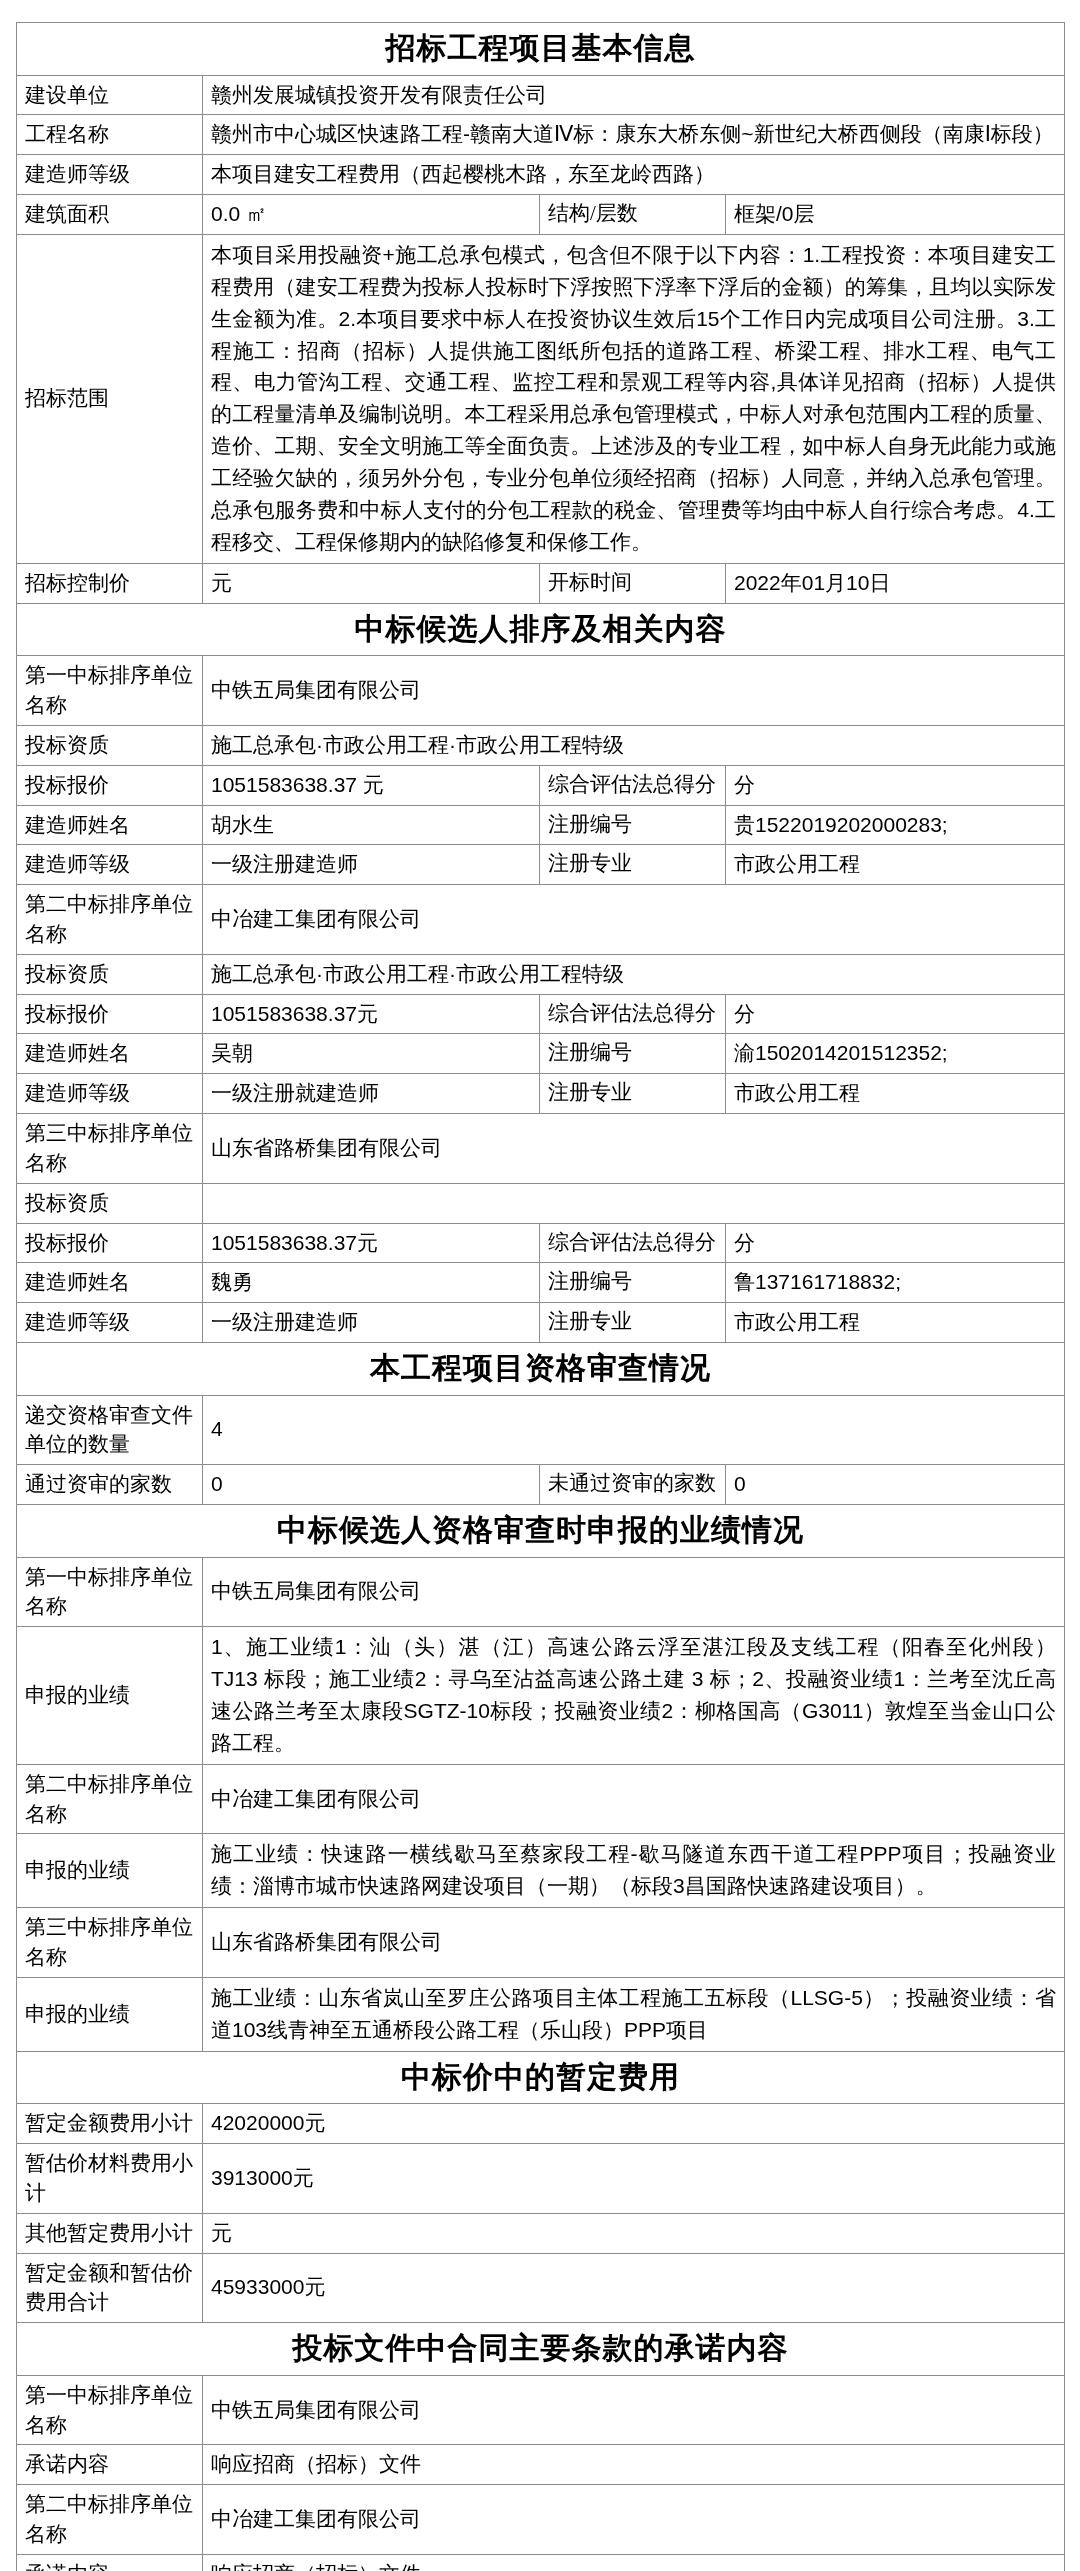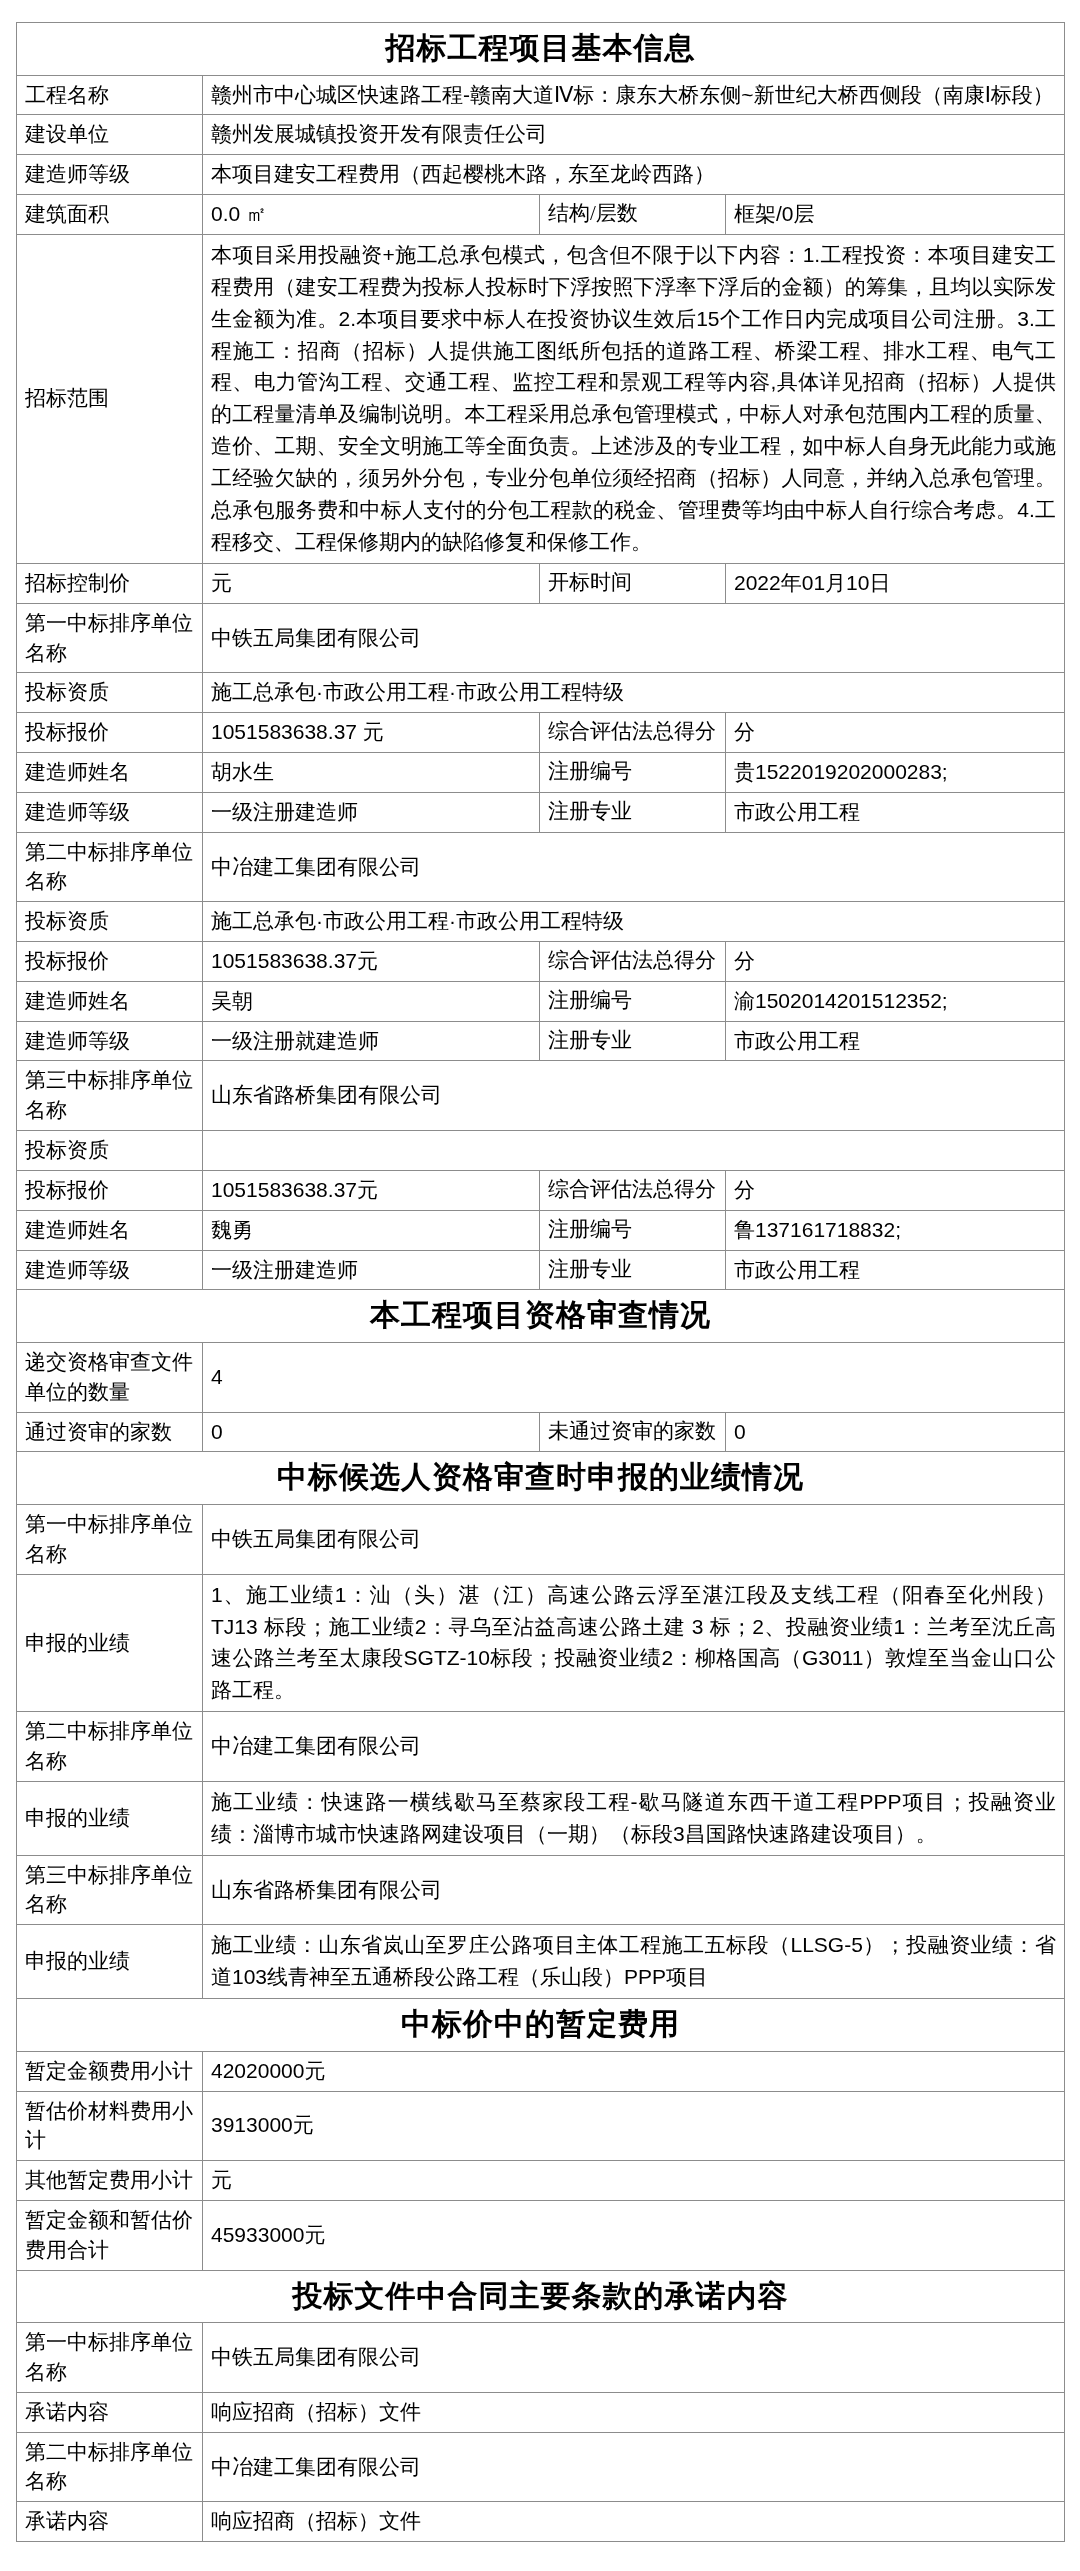--- a/index.html
+++ b/index.html
@@ -70,27 +70,27 @@
     <col style="width:186px">
     <col style="width:339px">
   </colgroup>
 
   <tbody>
         <tr>
     <td class="section" colspan="4">招标工程项目基本信息</td>
   </tr>
 
   <tr>
+    <td class="lbl">建设单位</td>
+    <td class="val" colspan="3">赣州发展城镇投资开发有限责任公司</td>
+  </tr>
+
+  <tr>
     <td class="lbl">工程名称</td>
     <td class="val" colspan="3">赣州市中心城区快速路工程-赣南大道Ⅳ标：康东大桥东侧~新世纪大桥西侧段（南康Ⅰ标段）</td>
-  </tr>
-
-  <tr>
-    <td class="lbl">建设单位</td>
-    <td class="val" colspan="3">赣州发展城镇投资开发有限责任公司</td>
   </tr>
 
   <tr>
     <td class="lbl">建造师等级</td>
     <td class="val" colspan="3">本项目建安工程费用（西起樱桃木路，东至龙岭西路）</td>
   </tr>
 
   <tr>
     <td class="lbl">建筑面积</td>
     <td class="val">0.0 ㎡</td>
@@ -103,20 +103,23 @@
     <td class="val scope" colspan="3">本项目采用投融资+施工总承包模式，包含但不限于以下内容：1.工程投资：本项目建安工程费用（建安工程费为投标人投标时下浮按照下浮率下浮后的金额）的筹集，且均以实际发生金额为准。2.本项目要求中标人在投资协议生效后15个工作日内完成项目公司注册。3.工程施工：招商（招标）人提供施工图纸所包括的道路工程、桥梁工程、排水工程、电气工程、电力管沟工程、交通工程、监控工程和景观工程等内容,具体详见招商（招标）人提供的工程量清单及编制说明。本工程采用总承包管理模式，中标人对承包范围内工程的质量、造价、工期、安全文明施工等全面负责。上述涉及的专业工程，如中标人自身无此能力或施工经验欠缺的，须另外分包，专业分包单位须经招商（招标）人同意，并纳入总承包管理。总承包服务费和中标人支付的分包工程款的税金、管理费等均由中标人自行综合考虑。4.工程移交、工程保修期内的缺陷修复和保修工作。</td>
   </tr>
 
   <tr>
     <td class="lbl">招标控制价</td>
     <td class="val">元</td>
     <td class="mid">开标时间</td>
     <td class="val">2022年01月10日</td>
   </tr>
 
+  <tr>
+    <td class="section" colspan="4">中标候选人排序及相关内容</td>
+  </tr>
 
   <tr>
     <td class="lbl">第一中标排序单位名称</td>
     <td class="val" colspan="3">中铁五局集团有限公司</td>
   </tr>
   <tr>
     <td class="lbl">投标资质</td>
     <td class="val" colspan="3">施工总承包·市政公用工程·市政公用工程特级</td>
   </tr>
   <tr>

